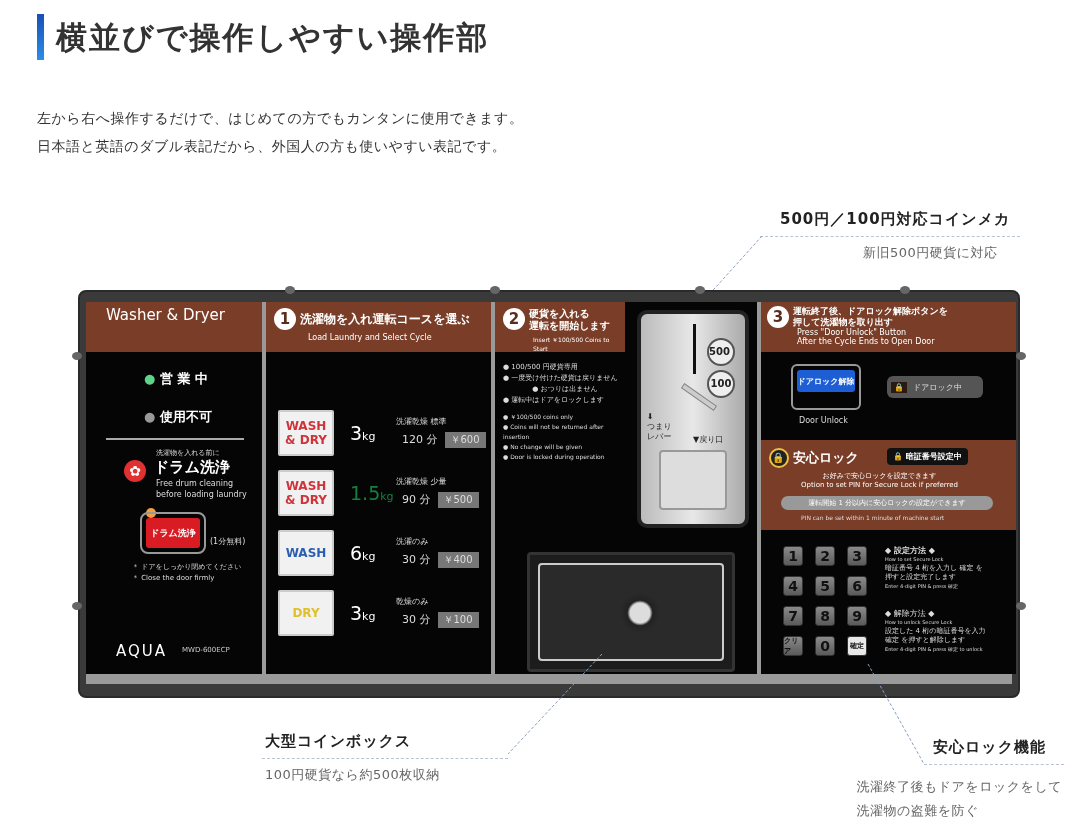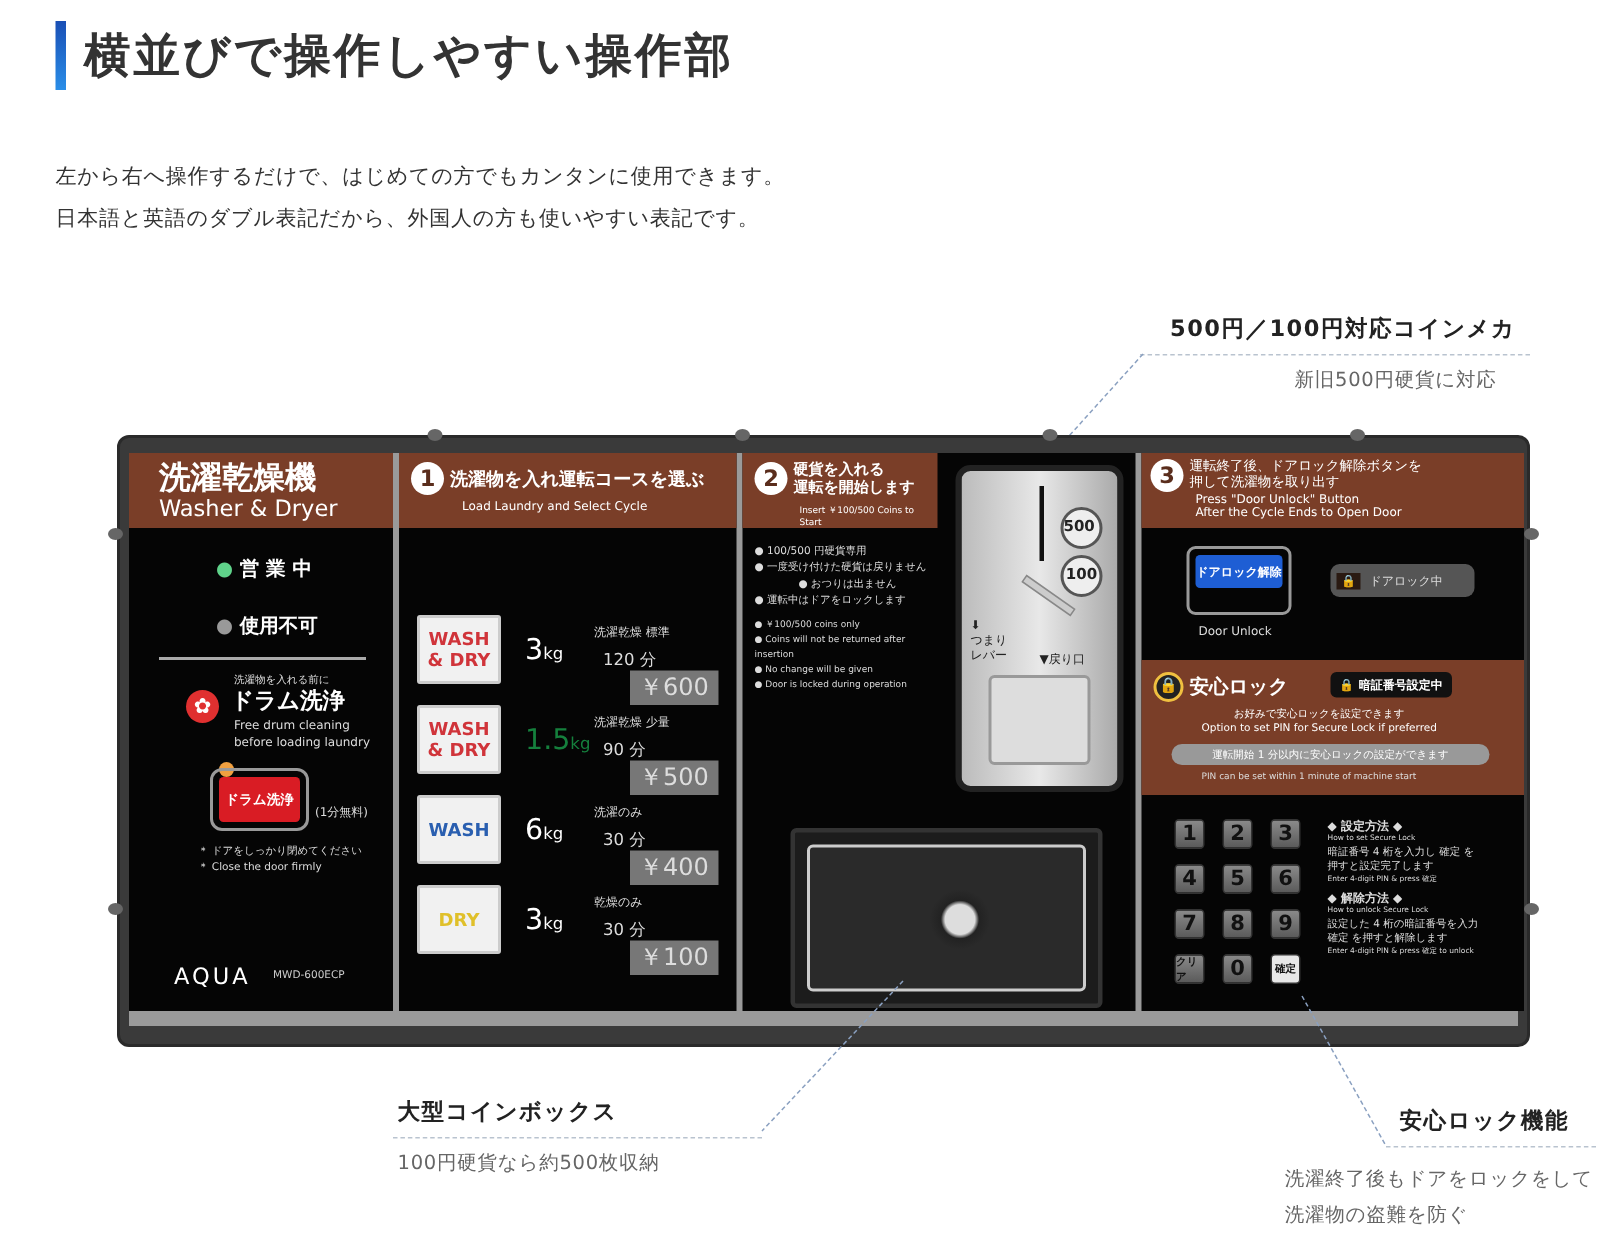--- a/index.html
+++ b/index.html
@@ -12,21 +12,21 @@
 .callout-sub{font-size:13px;color:#666;letter-spacing:0.5px}
 .dash{border-top:1.5px dashed #b9c3cf;height:0}
 .panel{left:78px;top:290px;width:942px;height:408px;background:#3a3a3a;border-radius:8px;border:2px solid #2a2a2a}
 .panel-inner{position:absolute;left:6px;top:10px;right:6px;bottom:12px;background:#9a9a9a}
 .screw{position:absolute;width:10px;height:8px;background:#666;border-radius:50%}
 .col{position:absolute;top:0;bottom:10px;background:#050505}
 .brown{background:#7a3e28;color:#fff}
 .circnum{display:inline-flex;align-items:center;justify-content:center;width:22px;height:22px;border-radius:50%;background:#fff;color:#5a2d1c;font-weight:bold;font-size:15px}
 .small{font-size:7px;color:#ddd}
 .btn{position:absolute;border-radius:2px;background:#f1f1f1;border:2px solid #ccc;display:flex;align-items:center;justify-content:center;text-align:center;font-weight:bold;line-height:14px}
-.price{display:inline-block;background:#777;color:#ddd;font-size:16px;padding:1px 6px;margin-left:18px}
+.price{display:inline-block;background:#777;color:#ddd;font-size:10px;padding:1px 6px;margin-left:7px}
 .key{position:absolute;width:20px;height:20px;background:linear-gradient(#8a8a8a,#5a5a5a);border:1px solid #333;border-radius:3px;color:#111;font-size:14px;font-weight:bold;display:flex;align-items:center;justify-content:center}
 </style>
 </head>
 <body>
 
 <div class="abs title-bar"></div>
 <div class="abs title">横並びで操作しやすい操作部</div>
 <div class="abs intro">
   <div>左から右へ操作するだけで、はじめての方でもカンタンに使用できます。</div>
   <div>日本語と英語のダブル表記だから、外国人の方も使いやすい表記です。</div>
@@ -45,21 +45,20 @@
   <div class="screw" style="right:-8px;top:60px"></div>
     <div class="screw" style="right:-8px;top:310px"></div>
   <div class="screw" style="left:205px;top:-6px"></div>
     <div class="screw" style="left:410px;top:-6px"></div>
     <div class="screw" style="left:615px;top:-6px"></div>
     <div class="screw" style="left:820px;top:-6px"></div>
   <div class="panel-inner">
 
     <div class="col" style="left:0;width:176px">
       <div class="brown" style="height:50px;padding:4px 0 0 20px">
-        <div style="font-size:21px;font-weight:bold;line-height:24px">洗濯乾燥機</div>
         <div style="font-size:15px;line-height:18px">Washer &amp; Dryer</div>
       </div>
       <div style="position:absolute;top:68px;left:58px;font-size:13px;color:#fff;font-weight:bold"><span style="color:#5fd38a">● </span><span>営 業 中</span></div>
       <div style="position:absolute;top:106px;left:58px;font-size:13px;color:#fff;font-weight:bold"><span style="color:#999">● </span><span>使用不可</span></div>
       <div style="position:absolute;top:136px;left:20px;width:138px;border-top:2px solid #aaa"></div>
       <div style="position:absolute;top:146px;left:70px" class="small">洗濯物を入れる前に</div>
       <div style="position:absolute;top:158px;left:38px;width:22px;height:22px;border-radius:50%;background:#e03030;color:#fff;font-size:14px;text-align:center;line-height:22px">✿</div>
       <div style="position:absolute;top:156px;left:68px;font-size:15px;color:#fff;font-weight:bold">ドラム洗浄</div>
       <div style="position:absolute;top:176px;left:70px;font-size:8px;color:#ddd;line-height:11px">
           <div>Free drum cleaning</div>
@@ -143,21 +142,21 @@
       <div style="position:absolute;left:32px;top:250px;width:208px;height:120px;background:#1c1c1c;border:3px solid #333;border-radius:4px">
         <div style="position:absolute;inset:8px;background:#2a2a2a;border:2px solid #ccc;border-radius:4px"></div>
         <div style="position:absolute;left:90px;top:38px;width:40px;height:40px;border-radius:50%;background:radial-gradient(#ddd 35%,#222 45%,#333);"></div>
       </div>
     </div>
 
     <div class="col" style="left:675px;width:255px">
       <div class="brown" style="height:50px;padding:4px 0 0 6px">
         <div style="display:flex;gap:4px">
             <span class="circnum">3</span>
-          <div style="font-size:9px;font-weight:normal;line-height:11px">
+          <div style="font-size:9px;font-weight:bold;line-height:11px">
               <div>運転終了後、ドアロック解除ボタンを</div>
               <div>押して洗濯物を取り出す</div>
             </div>
           </div>
         <div style="font-size:8px;margin-left:30px;line-height:9px">
             <div>Press "Door Unlock" Button</div>
             <div>After the Cycle Ends to Open Door</div>
           </div>
       </div>
       <div style="position:absolute;left:30px;top:62px;width:70px;height:46px;border:2px solid #999;border-radius:6px;padding:4px">
@@ -192,21 +191,21 @@
           <div class="key" style="left: 22px; top: 334px; font-size: 7px;">クリア</div>
           <div class="key" style="left: 54px; top: 334px;">0</div>
           <div class="key" style="left: 86px; top: 334px; font-size: 7px; background: rgb(232, 232, 232);">確定</div>
         </div>
       <div style="position:absolute;left:124px;top:244px;font-size:7px;color:#ddd;line-height:9px">
         <div style="font-size:8px;font-weight:bold">◆ 設定方法 ◆</div>
         <div style="font-size:5px">How to set Secure Lock</div>
         <div>暗証番号 4 桁を入力し 確定 を</div>
           <div>押すと設定完了します</div>
         <div style="font-size:5px">Enter 4-digit PIN &amp; press 確定</div>
-        <div style="font-size:8px;font-weight:bold;margin-top:3px">◆ 解除方法 ◆</div>
+        <div style="font-size:8px;font-weight:normal;margin-top:18px">◆ 解除方法 ◆</div>
         <div style="font-size:5px">How to unlock Secure Lock</div>
         <div>設定した 4 桁の暗証番号を入力</div>
           <div>確定 を押すと解除します</div>
         <div style="font-size:5px">Enter 4-digit PIN &amp; press 確定 to unlock</div>
       </div>
     </div>
   </div>
 </div>
 
 <svg class="abs" style="left:500px;top:650px" width="110" height="110">

